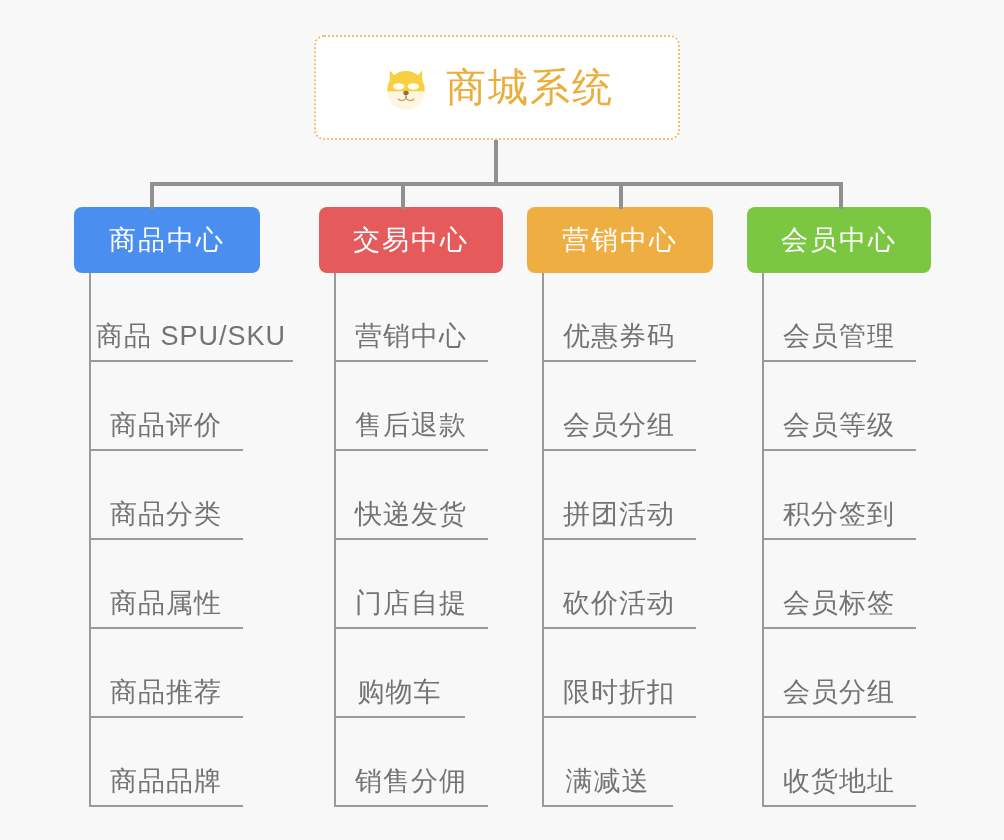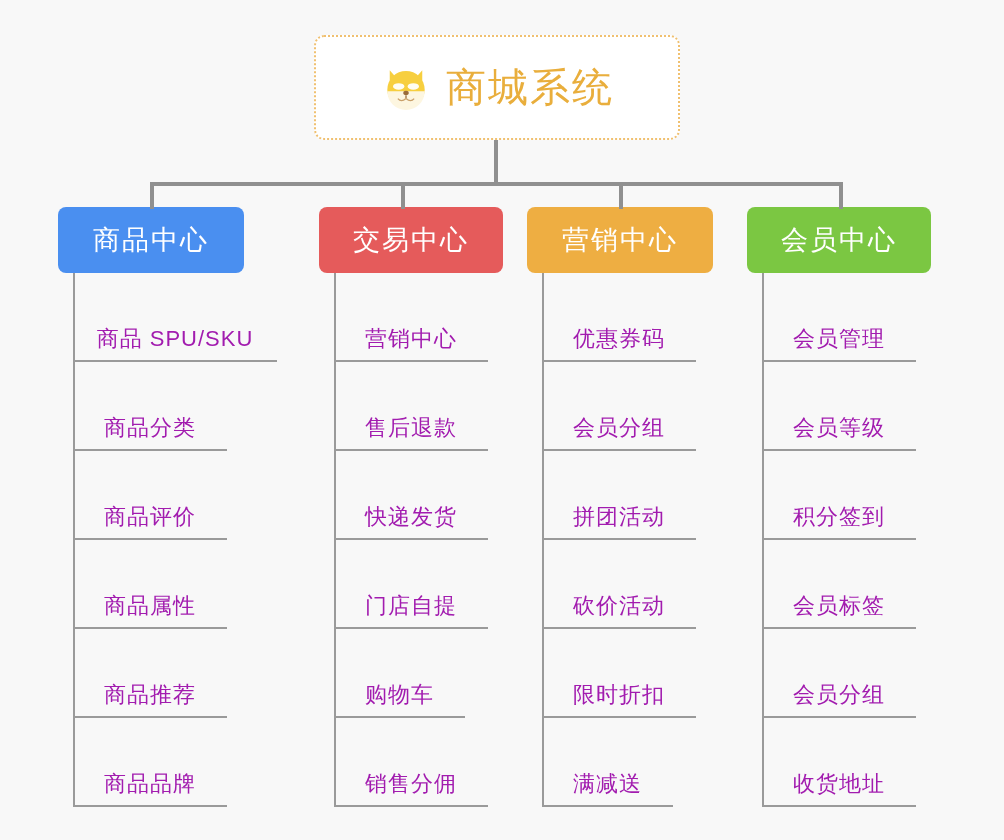--- a/index.html
+++ b/index.html
@@ -113,22 +113,22 @@
     height: 89px;
     box-sizing: border-box;
     margin-left: 15px;
     border-bottom: 2px solid #9a9a9a;
     display: flex;
     align-items: flex-end;
     justify-content: center;
     padding-bottom: 2px;
   }
   .leaf-label {
-    font-size: 22px;
-    color: #a21caf;
+    font-size: 27px;
+    color: #737373;
     white-space: nowrap;
     letter-spacing: 1px;
     padding: 0 14px 4px 14px;
   }
 </style>
 </head>
 <body style="background: rgb(248, 248, 248);">
 
 <div id="chart">
 
@@ -147,34 +147,34 @@
         <path d="M32 45 q6 5 10 0" stroke="#c9a06a" stroke-width="1.6" fill="none"></path>
       </svg>
     </span>
     <span class="root-title" style="color: rgb(233, 174, 60);">商城系统</span>
   </div>
 
   <div class="conn-stem" style="background: rgb(144, 144, 144);"></div>
   <div class="conn-bar" style="background: rgb(144, 144, 144);"></div>
 
   <div id="columns-host">
-      <div class="column" style="left: 58px; width: 186px;">
+      <div class="column" style="left: 74px; width: 186px;">
         <div class="cat-box" style="background: rgb(74, 143, 240); width: 186px;">
           <span>商品中心</span>
         </div>
         <div class="leaf-list">
           <div class="leaf-spine" style="height: 534px;"></div>
           <div class="leaf-item" style="width: 204px;">
             <span class="leaf-label">商品 SPU/SKU</span>
           </div>
           <div class="leaf-item" style="width: 154px;">
+            <span class="leaf-label">商品评价</span>
+          </div>
+          <div class="leaf-item" style="width: 154px;">
             <span class="leaf-label">商品分类</span>
-          </div>
-          <div class="leaf-item" style="width: 154px;">
-            <span class="leaf-label">商品评价</span>
           </div>
           <div class="leaf-item" style="width: 154px;">
             <span class="leaf-label">商品属性</span>
           </div>
           <div class="leaf-item" style="width: 154px;">
             <span class="leaf-label">商品推荐</span>
           </div>
           <div class="leaf-item" style="width: 154px;">
             <span class="leaf-label">商品品牌</span>
           </div>

